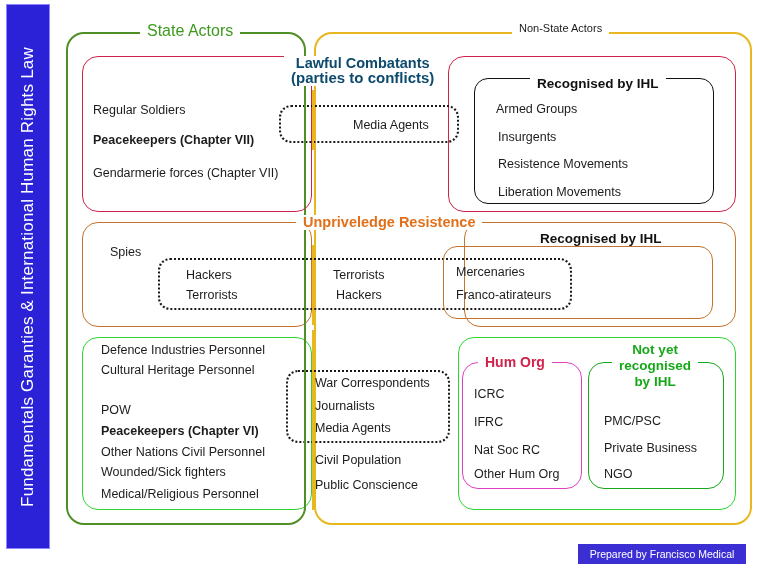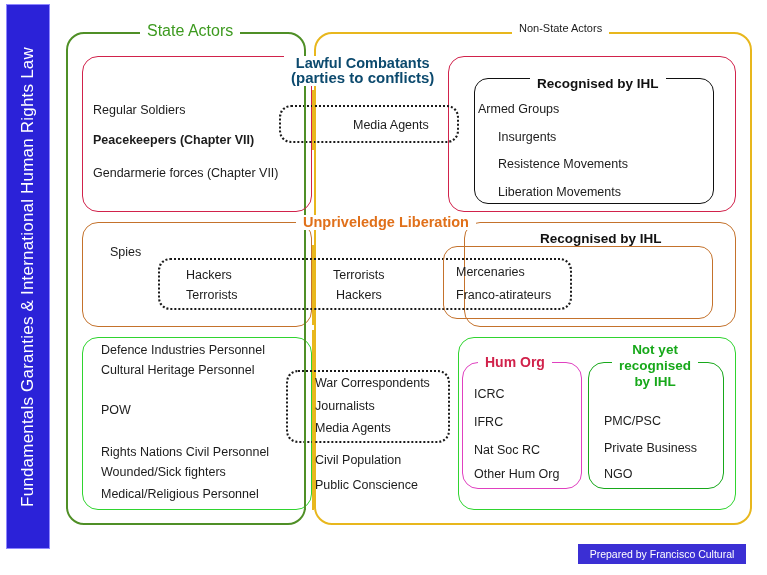--- a/index.html
+++ b/index.html
@@ -122,29 +122,29 @@
   <div class="item b" style="left:93px;top:133px;">Peacekeepers (Chapter VII)</div>
   <div class="item" style="left:93px;top:166px;">Gendarmerie forces (Chapter VII)</div>
 
   <div class="box dotted" style="left:279px;top:105px;width:180px;height:38px;"></div>
   <div class="item" style="left:353px;top:118px;">Media Agents</div>
 
   <div class="box" style="left:474px;top:78px;width:240px;height:126px;border-color:#111111;border-width:1.6px;border-radius:14px;"></div>
   <div class="title" style="left:530px;top:77px;color:#111111;font-size:13.5px;font-weight:bold;">
     <span>Recognised by IHL</span>
   </div>
-  <div class="item" style="left:478px;top:102px;">Armed Groups</div>
+  <div class="item" style="left:496px;top:102px;">Armed Groups</div>
   <div class="item" style="left:498px;top:130px;">Insurgents</div>
   <div class="item" style="left:498px;top:157px;">Resistence Movements</div>
   <div class="item" style="left:498px;top:185px;">Liberation Movements</div>
 
   <div class="box thin" style="left:82px;top:222px;width:230px;height:105px;border-color:#c4722c;"></div>
   <div class="box thin" style="left:464px;top:222px;width:272px;height:105px;border-color:#c4722c;"></div>
   <div class="title" style="left:296px;top:215px;color:#e0701a;font-size:14.5px;font-weight:bold;">
-    <span>Unpriveledge Liberation</span>
+    <span>Unpriveledge Resistence</span>
   </div>
 
   <div class="item" style="left:110px;top:245px;">Spies</div>
 
   <div class="box dotted" style="left:158px;top:258px;width:414px;height:52px;"></div>
   <div class="item" style="left:186px;top:268px;">Hackers</div>
   <div class="item" style="left:186px;top:288px;">Terrorists</div>
   <div class="item" style="left:333px;top:268px;">Terrorists</div>
   <div class="item" style="left:336px;top:288px;">Hackers</div>
 
@@ -154,21 +154,22 @@
   </div>
   <div class="item" style="left:456px;top:265px;">Mercenaries</div>
   <div class="item" style="left:456px;top:288px;">Franco-atirateurs</div>
 
   <div class="box thin" style="left:82px;top:337px;width:230px;height:173px;border-color:#2fd42f;"></div>
   <div class="box thin" style="left:458px;top:337px;width:278px;height:173px;border-color:#2fd42f;"></div>
 
   <div class="item" style="left:101px;top:343px;">Defence Industries Personnel</div>
   <div class="item" style="left:101px;top:363px;">Cultural Heritage  Personnel</div>
   <div class="item" style="left:101px;top:403px;">POW</div>
-  <div class="item" style="left:101px;top:445px;">Rights Nations Civil Personnel</div>
+  <div class="item b" style="left:101px;top:424px;">Peacekeepers (Chapter VI)</div>
+  <div class="item" style="left:101px;top:445px;">Other Nations Civil Personnel</div>
   <div class="item" style="left:101px;top:465px;">Wounded/Sick fighters</div>
   <div class="item" style="left:101px;top:487px;">Medical/Religious Personnel</div>
 
   <div class="box dotted" style="left:286px;top:370px;width:164px;height:73px;"></div>
   <div class="item" style="left:315px;top:376px;">War Correspondents</div>
   <div class="item" style="left:315px;top:399px;">Journalists</div>
   <div class="item" style="left:315px;top:421px;">Media Agents</div>
 
   <div class="item" style="left:315px;top:453px;">Civil Population</div>
   <div class="item" style="left:315px;top:478px;">Public Conscience</div>
@@ -195,16 +196,16 @@
   <div class="vline" style="left:304px;top:90px;height:60px;background:#4f8f26;"></div>
   <div class="vline" style="left:312px;top:90px;height:60px;background:#e8b71d;"></div>
 
   <div class="vline" style="left:304px;top:245px;height:80px;background:#4f8f26;"></div>
   <div class="vline" style="left:312px;top:245px;height:80px;background:#e8b71d;"></div>
 
   <div class="vline" style="left:304px;top:330px;height:180px;background:#4f8f26;"></div>
   <div class="vline" style="left:312px;top:330px;height:180px;background:#e8b71d;"></div>
 
   <div class="credit">
-    <span>Prepared by Francisco Cultural</span>
+    <span>Prepared by Francisco Medical</span>
   </div>
 
 </div>
 
 </body></html>

